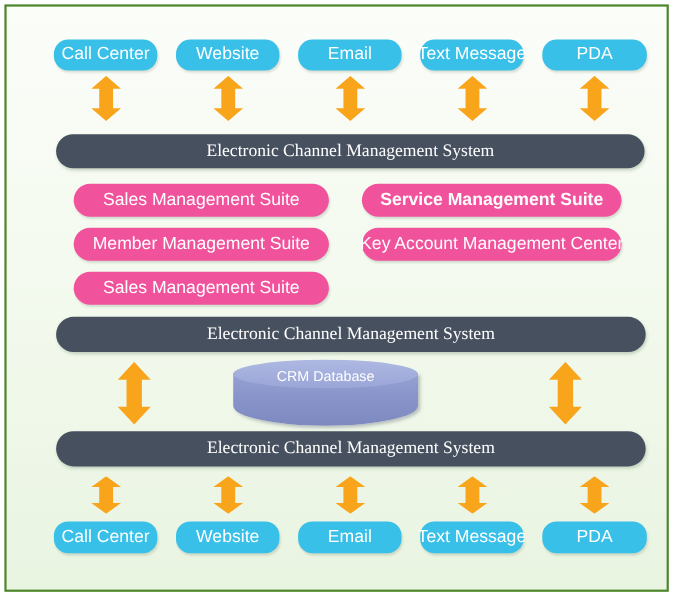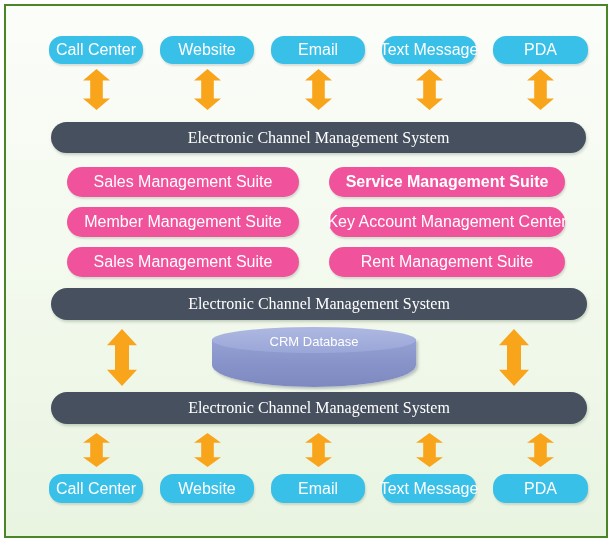--- a/index.html
+++ b/index.html
@@ -103,36 +103,35 @@
       </svg>
     </div>
 
   <div class="shape system-bar" style="left:45px;top:116px;width:535px;height:31px;">Electronic Channel Management System</div>
 
   <div class="shape suite-box" style="left:61px;top:161px;width:232px;height:30px;">Sales Management Suite</div>
   <div class="shape suite-box" style="left:323px;top:161px;width:236px;height:30px;font-weight:bold;">Service Management Suite</div>
   <div class="shape suite-box" style="left:61px;top:201px;width:232px;height:30px;">Member Management Suite</div>
   <div class="shape suite-box" style="left:323px;top:201px;width:236px;height:30px;">Key Account Management Center</div>
   <div class="shape suite-box" style="left:61px;top:241px;width:232px;height:30px;">Sales Management Suite</div>
-  <div class="shape suite-box" style="left:323px;top:241px;width:236px;height:30px;">Rent Management Suite</div>
 
   <div class="shape system-bar" style="left:45px;top:282px;width:536px;height:32px;">Electronic Channel Management System</div>
 
   <div class="arrow" style="left:101px;top:323px;width:30px;height:57px;">
       <svg viewBox="0 0 30 60" preserveAspectRatio="none">
         <polygon fill="currentColor" points="15,0 30,17 22,17 22,43 30,43 15,60 0,43 8,43 8,17 0,17"></polygon>
       </svg>
     </div>
   <div class="arrow" style="left:493px;top:323px;width:30px;height:57px;">
       <svg viewBox="0 0 30 60" preserveAspectRatio="none">
         <polygon fill="currentColor" points="15,0 30,17 22,17 22,43 30,43 15,60 0,43 8,43 8,17 0,17"></polygon>
       </svg>
     </div>
 
-  <div class="cylinder" style="left:206px;top:321px;width:204px;height:60px;">
+  <div class="cylinder" style="left:206px;top:321px;width:168px;height:60px;">
     <div class="cyl-body"></div>
     <div class="cyl-top"></div>
     <div class="cyl-label">CRM Database</div>
   </div>
 
   <div class="shape system-bar" style="left:45px;top:386px;width:536px;height:32px;">Electronic Channel Management System</div>
 
   <div class="arrow" style="left:77px;top:427px;width:27px;height:34px;">
       <svg viewBox="0 0 30 60" preserveAspectRatio="none">
         <polygon fill="currentColor" points="15,0 30,17 22,17 22,43 30,43 15,60 0,43 8,43 8,17 0,17"></polygon>

